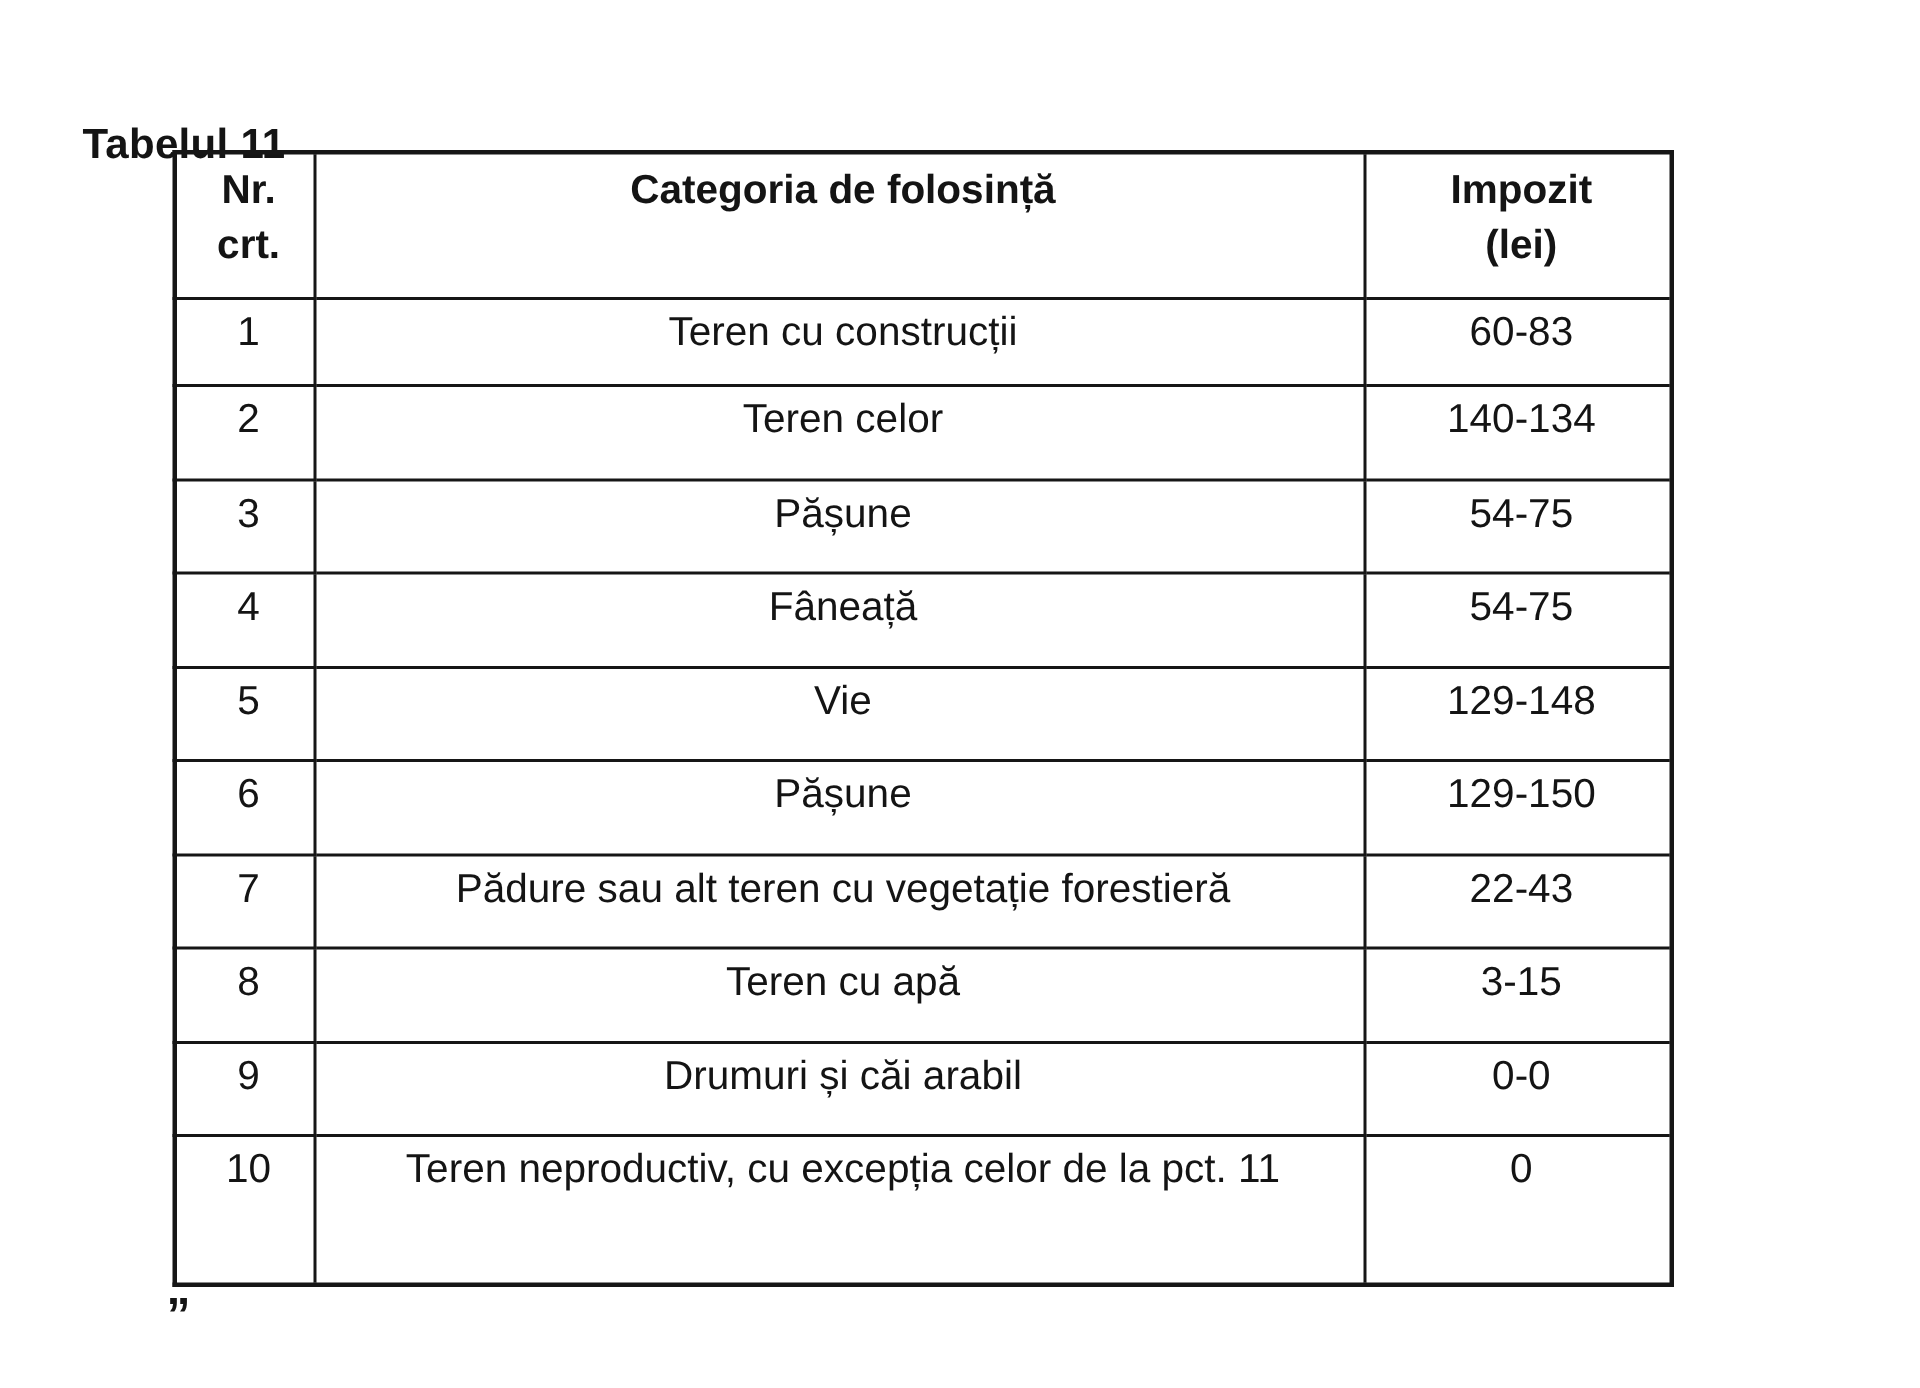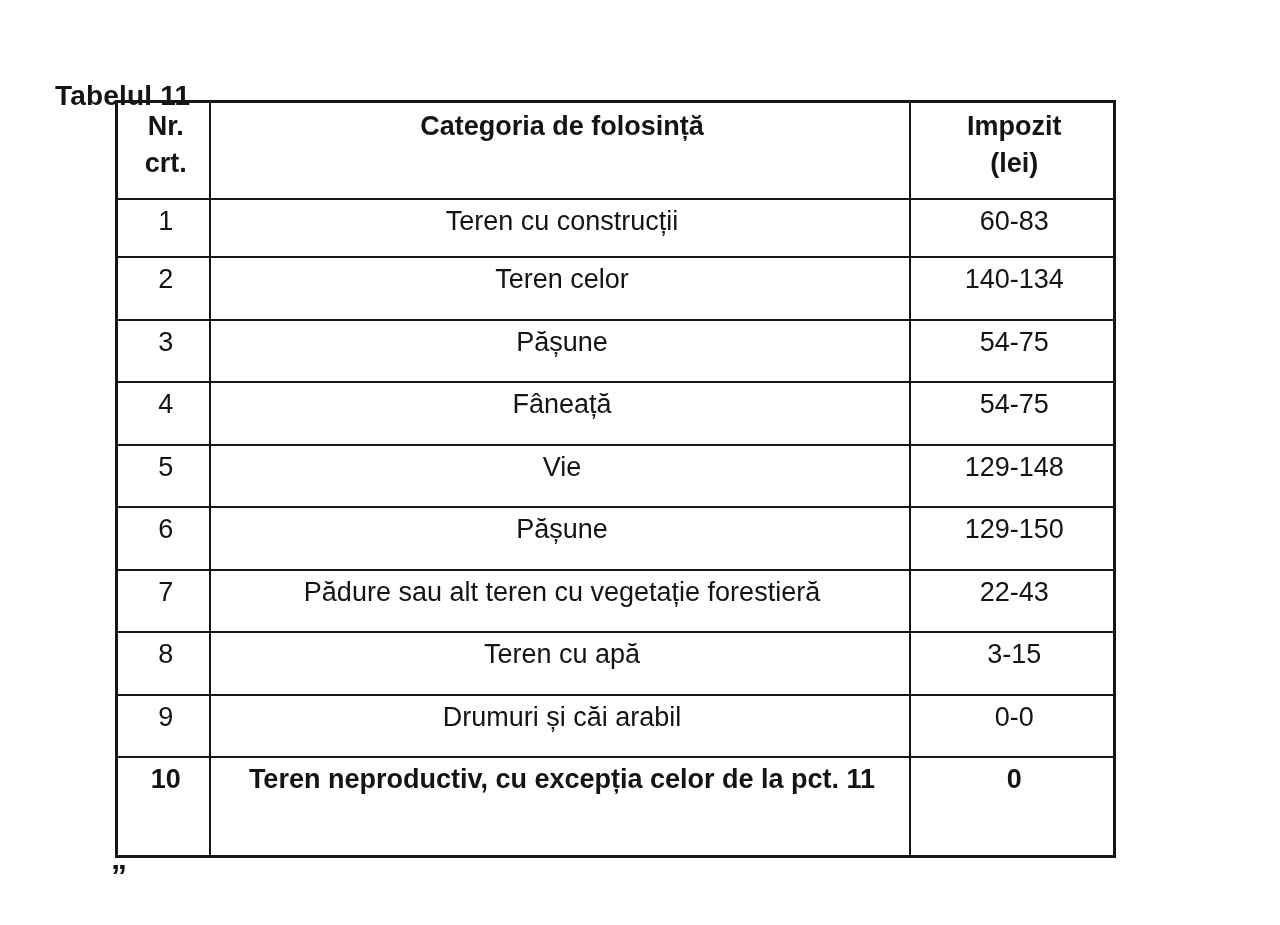--- a/index.html
+++ b/index.html
@@ -116,21 +116,21 @@
       <tr style="height: 63px;">
         <td>8</td>
         <td>Teren cu apă</td>
         <td>3-15</td>
       </tr>
       <tr style="height: 62px;">
         <td>9</td>
         <td>Drumuri și căi arabil</td>
         <td>0-0</td>
       </tr>
-      <tr style="height: 99px; font-weight: bold;">
+      <tr style="height: 99px;">
         <td>10</td>
         <td>Teren neproductiv, cu excepția celor de la pct. 11</td>
         <td>0</td>
       </tr>
     </tbody>
 </table>
 
 <div class="closing-quote">”</div>
 
 </body></html>

